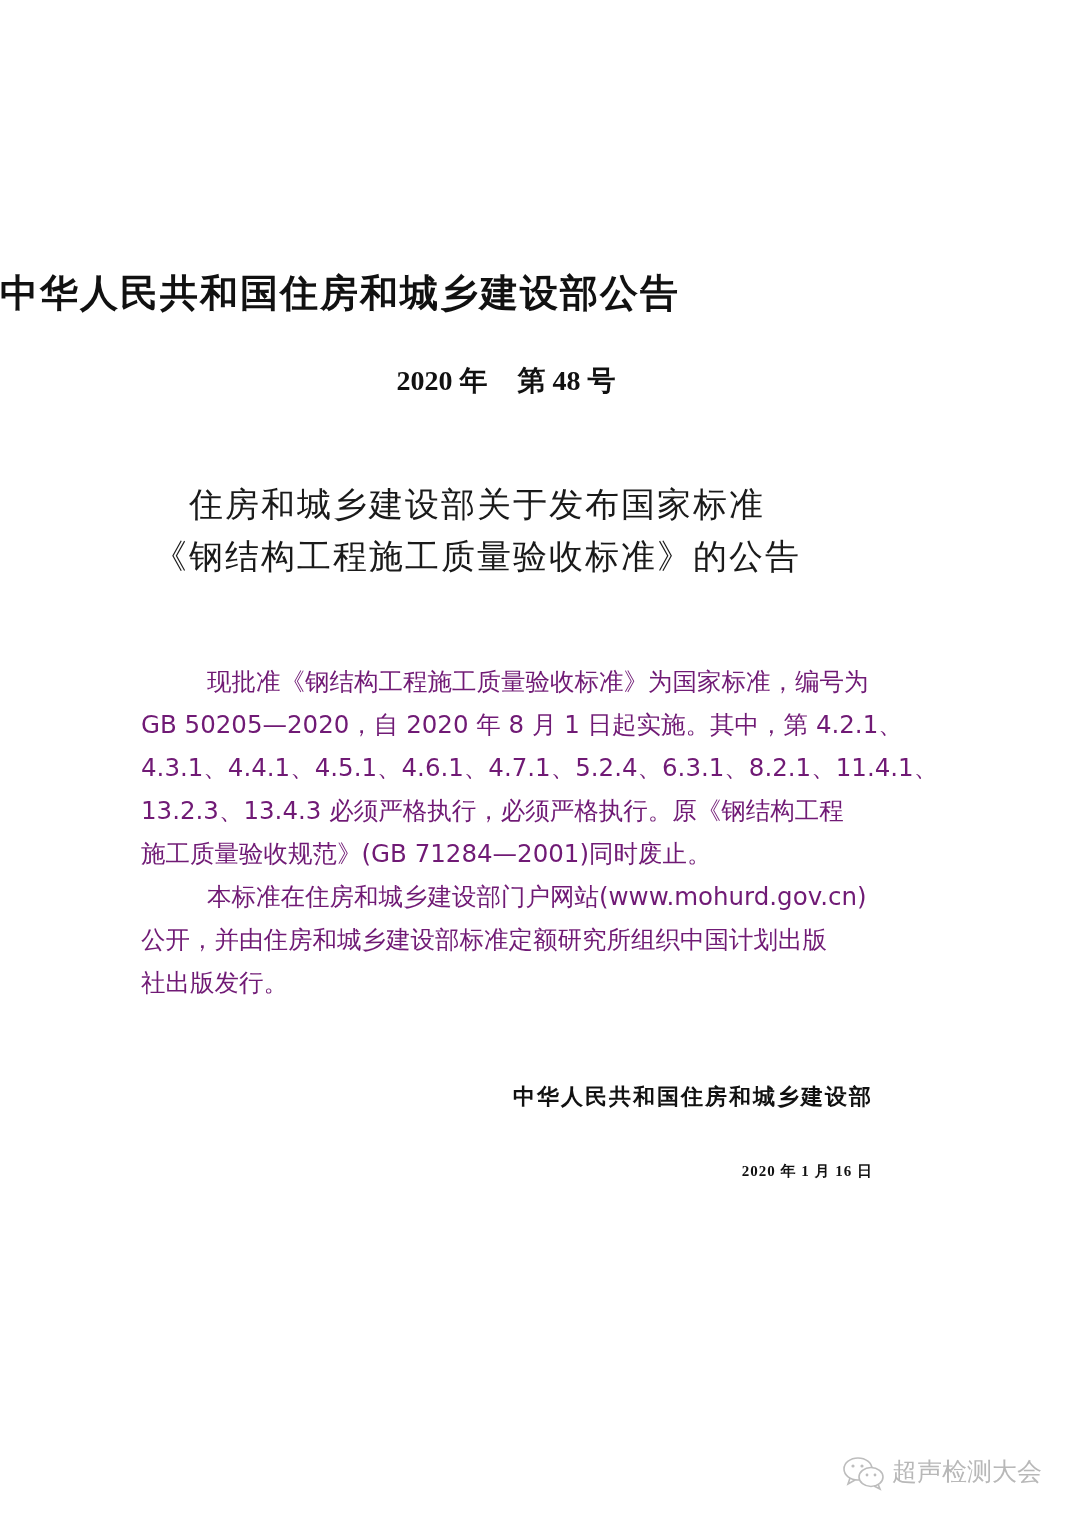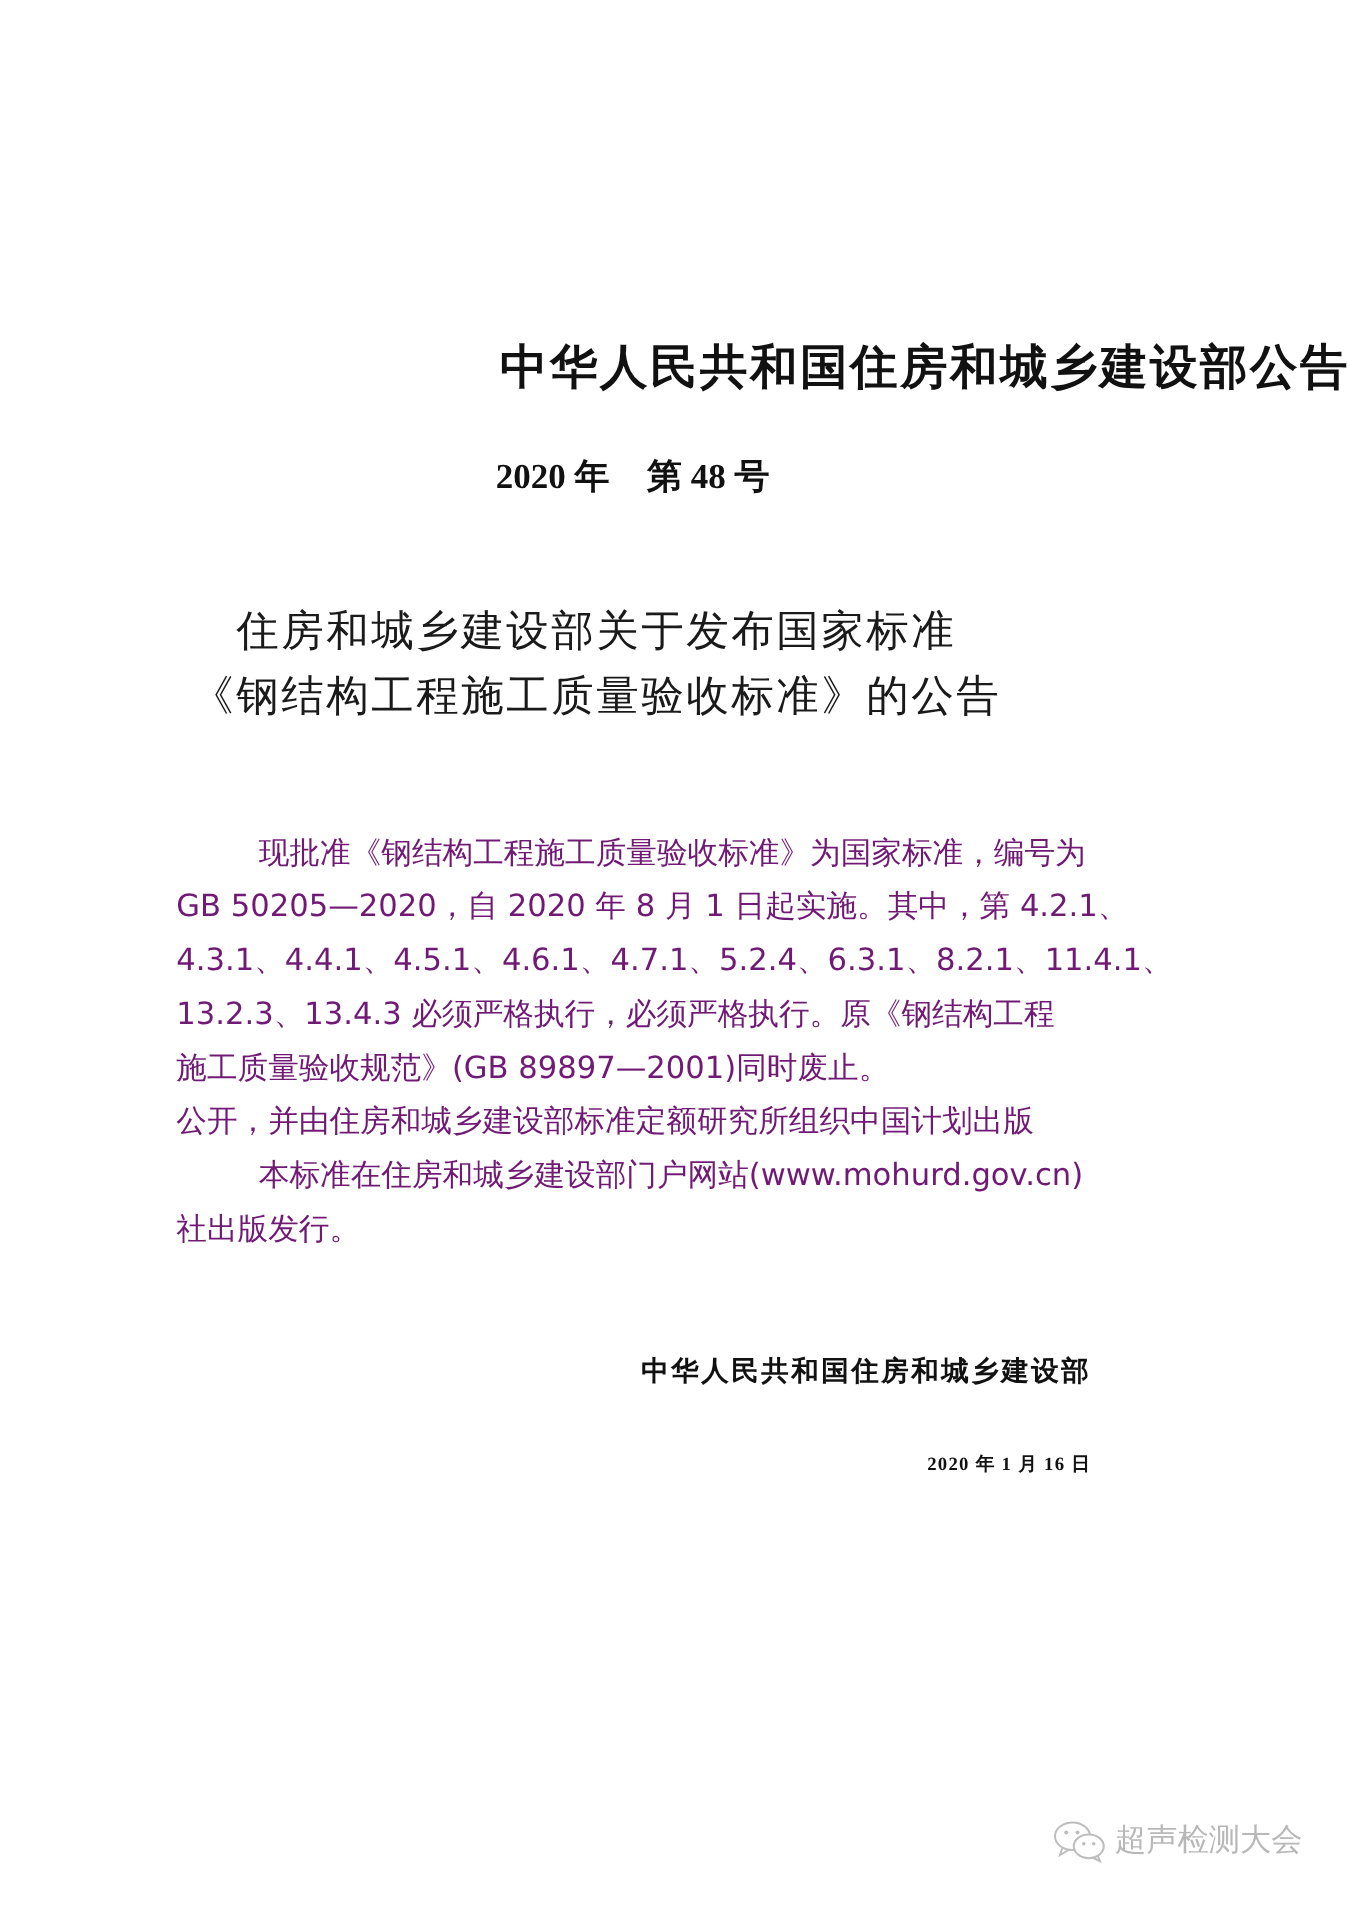--- a/index.html
+++ b/index.html
@@ -3,21 +3,21 @@
   <meta charset="utf-8">
   <style>
     html, body { margin: 0; padding: 0; background: #ffffff; }
     body {
       width: 1080px; height: 1527px; position: relative; overflow: hidden;
       font-family: "DejaVu Serif", "Liberation Serif", serif;
       color: #1a1a1a;
     }
     .title {
       position: absolute; left: 0; width: 1080px; top: 268px;
-      text-align: right; font-family: "DejaVu Sans", sans-serif;
+      text-align: left; font-family: "DejaVu Sans", sans-serif;
       font-weight: bold; font-size: 38px; letter-spacing: 2px; color: #111;
     }
     .number {
       position: absolute; left: 0; width: 1012px; top: 362px;
       text-align: center; font-weight: bold; font-size: 28px; color: #111;
       font-family: "Liberation Serif", serif;
     }
     .number .gap { display: inline-block; width: 30px; }
     .subtitle {
       position: absolute; left: 0; width: 954px; text-align: center;
@@ -59,25 +59,25 @@
 
 <div class="subtitle l1">住房和城乡建设部关于发布国家标准</div>
 <div class="subtitle l2">《钢结构工程施工质量验收标准》的公告</div>
 
 <div class="body">
   <p>
     <span class="line indent">现批准《钢结构工程施工质量验收标准》为国家标准，编号为</span>
     <span class="line">GB 50205—2020，自 2020 年 8 月 1 日起实施。其中，第 4.2.1、</span>
     <span class="line">4.3.1、4.4.1、4.5.1、4.6.1、4.7.1、5.2.4、6.3.1、8.2.1、11.4.1、</span>
     <span class="line">13.2.3、13.4.3 必须严格执行，必须严格执行。原《钢结构工程</span>
-    <span class="line">施工质量验收规范》(GB 89897—2001)同时废止。</span>
+    <span class="line">施工质量验收规范》(GB 71284—2001)同时废止。</span>
   </p>
   <p>
+    <span class="line indent">本标准在住房和城乡建设部门户网站(www.mohurd.gov.cn)</span>
     <span class="line">公开，并由住房和城乡建设部标准定额研究所组织中国计划出版</span>
-    <span class="line indent">本标准在住房和城乡建设部门户网站(www.mohurd.gov.cn)</span>
     <span class="line">社出版发行。</span>
   </p>
 </div>
 
 <div class="sig org">中华人民共和国住房和城乡建设部</div>
 <div class="sig date">2020 年 1 月 16 日</div>
 
 <div class="watermark">
   <span>
     <svg class="wm-icon" viewBox="0 0 44 36">

